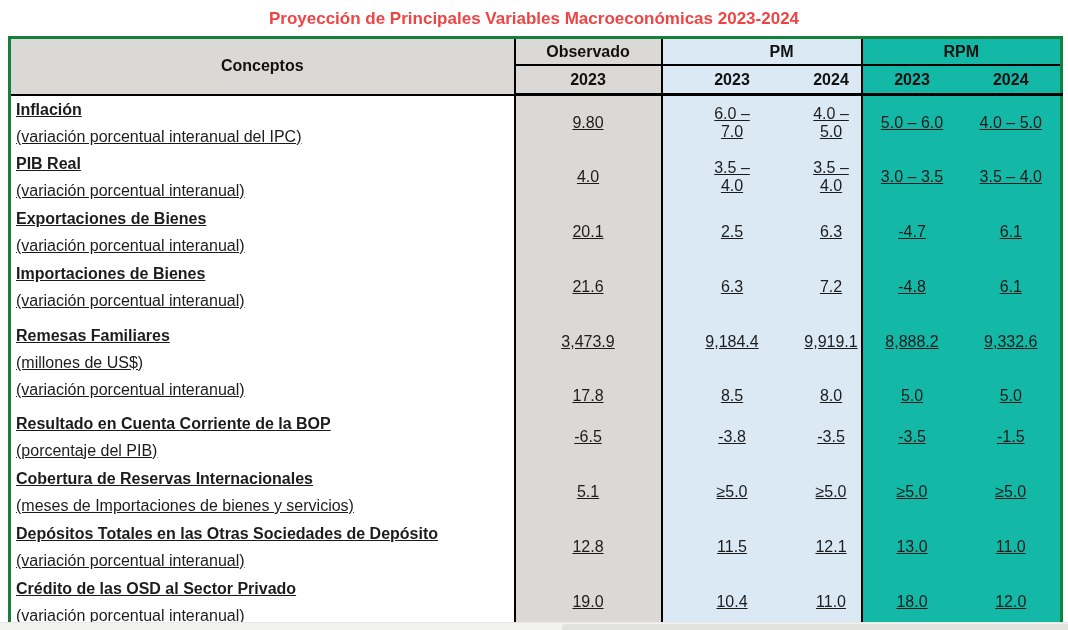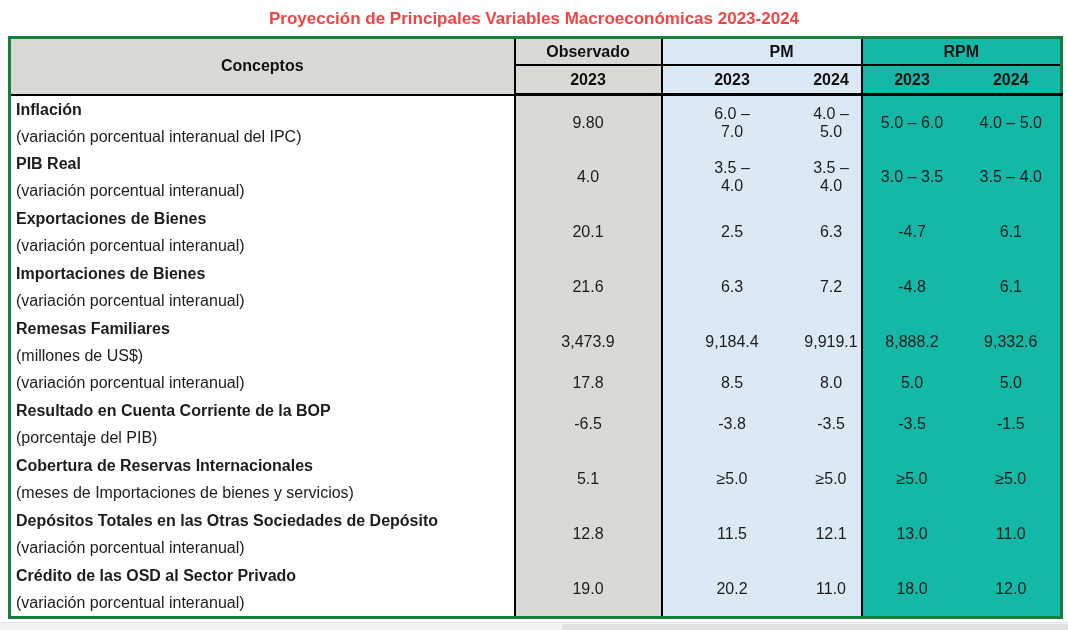--- a/index.html
+++ b/index.html
@@ -38,29 +38,29 @@
   .gb { border-left: 2px solid #000000; }
   thead th {
     font-size: 16px;
     font-weight: bold;
     color: #111111;
     text-align: center;
   }
   tr.groups th { height: 25px; border-bottom: 2px solid #000000; }
   tr.years  th { height: 27px; border-bottom: 3px solid #000000; }
   th.concepts-h { border-bottom: 3px solid #000000; }
-  tbody tr { height: 55px; }
+  tbody tr { height: 55px; text-decoration: underline; }
   tbody tr.tall { height: 82px; }
   tbody td { vertical-align: middle; font-size: 16px; color: #1c1c1c; }
   td.c { padding-left: 5px; background: #ffffff; }
   .cn { font-weight: bold; line-height: 27px; white-space: nowrap; }
   .cd { font-weight: normal; line-height: 27px; white-space: nowrap; }
   td.v { text-align: center; }
   .v1 { height: 54px; display: flex; align-items: center; justify-content: center; }
-  .v2 { height: 27px; display: flex; align-items: center; justify-content: center; }
+  .v2 { height: 27px; display: flex; align-items: center; justify-content: center; margin-top: 14px; }
   .bottom-bar {
     position: absolute;
     left: 0; bottom: 0;
     width: 1068px; height: 7px;
     background: #f2f2f0;
     border-top: 1px solid #e7e7e5;
   }
   .bottom-bar-thumb {
     position: absolute;
     left: 562px; bottom: 0;
@@ -213,21 +213,21 @@
         <td class="v bg-green gb">13.0</td>
         <td class="v bg-green">11.0</td>
       </tr>
 
       <tr>
         <td class="c">
           <div class="cn">Crédito de las OSD al Sector Privado</div>
           <div class="cd">(variación porcentual interanual)</div>
         </td>
         <td class="v bg-gray gb">19.0</td>
-        <td class="v bg-blue gb">20.2</td>
+        <td class="v bg-blue gb">10.4</td>
         <td class="v bg-blue">11.0</td>
         <td class="v bg-green gb">18.0</td>
         <td class="v bg-green">12.0</td>
       </tr>
 
     </tbody>
   </table>
 
   <div class="bottom-bar">
     <div class="bottom-bar-thumb"></div>

